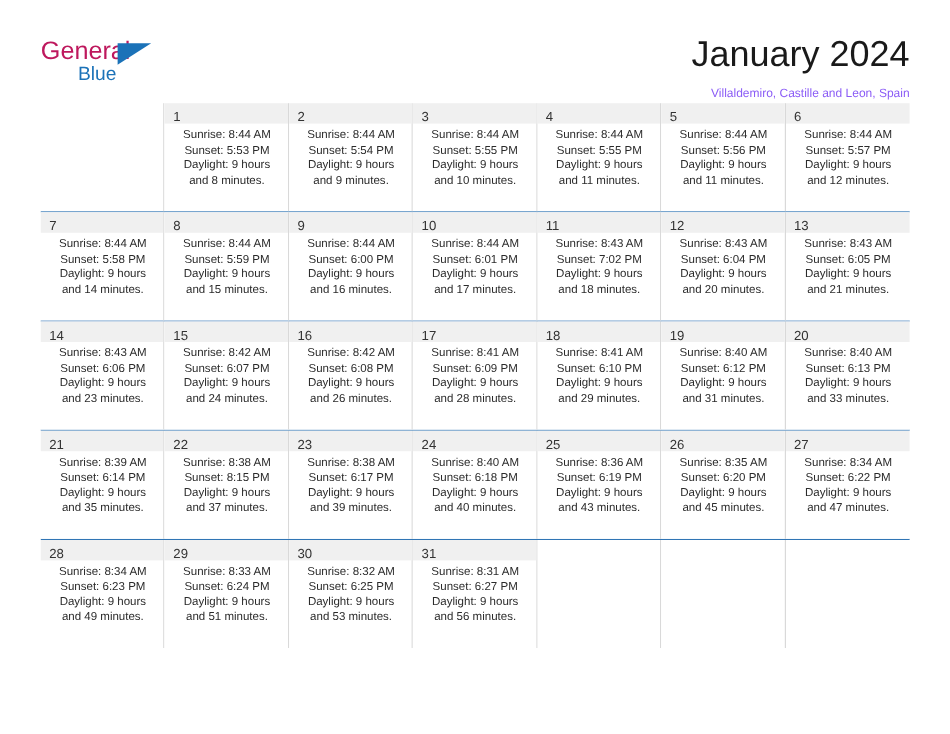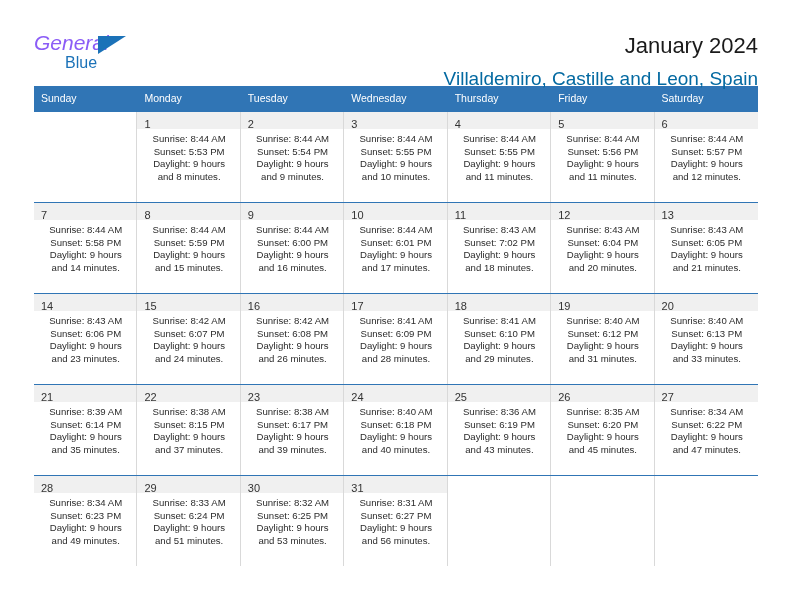--- a/index.html
+++ b/index.html
@@ -34,27 +34,26 @@
   }
   .brand {
     position: relative;
     width: 130px;
     height: 48px;
     flex: 0 0 auto;
   }
   .brand-general {
     font-size: 21px;
     letter-spacing: 0px;
-    color: #8b5cf6;
+    color: #be185d;
     line-height: 22px;
     position: absolute;
     left: 0;
     top: 2px;
     white-space: nowrap;
-    font-style: italic;
   }
   .brand-triangle {
     position: absolute;
     left: 64px;
     top: 6px;
     width: 0;
     height: 0;
     border-left: 28px solid #1b72b8;
     border-bottom: 18px solid transparent;
   }
@@ -67,30 +66,30 @@
     line-height: 22px;
     white-space: nowrap;
   }
 
   .titles {
     text-align: right;
     flex: 1 1 auto;
     padding-top: 0px;
   }
   .cal-title {
-    font-size: 22px;
+    font-size: 30px;
     color: #1a1a1a;
     line-height: 32px;
     white-space: nowrap;
     font-weight: normal;
     margin: 0;
   }
   .cal-subtitle {
-    font-size: 19px;
-    color: #0369a1;
+    font-size: 10px;
+    color: #8b5cf6;
     line-height: 18px;
     margin-top: 8px;
     white-space: nowrap;
   }
 
   
   .calendar {
     margin: 12px 34px 0 34px;
     width: 724px;
     box-sizing: border-box;
@@ -172,29 +171,20 @@
 
     <div class="titles">
       <h1 class="cal-title">January 2024</h1>
       <div class="cal-subtitle">Villaldemiro, Castille and Leon, Spain</div>
     </div>
 
   </div>
 
   <div class="calendar">
 
-    <div class="weekdays">
-      <div class="weekday">Sunday</div>
-      <div class="weekday">Monday</div>
-      <div class="weekday">Tuesday</div>
-      <div class="weekday">Wednesday</div>
-      <div class="weekday">Thursday</div>
-      <div class="weekday">Friday</div>
-      <div class="weekday">Saturday</div>
-    </div>
 
     <div class="week">
       <div class="daycell empty">
         <div class="daynum-band"><span class="daynum"></span></div>
         <div class="details">
           <div></div>
           <div></div>
           <div></div>
           <div class="daylight-line2"></div>
         </div>

